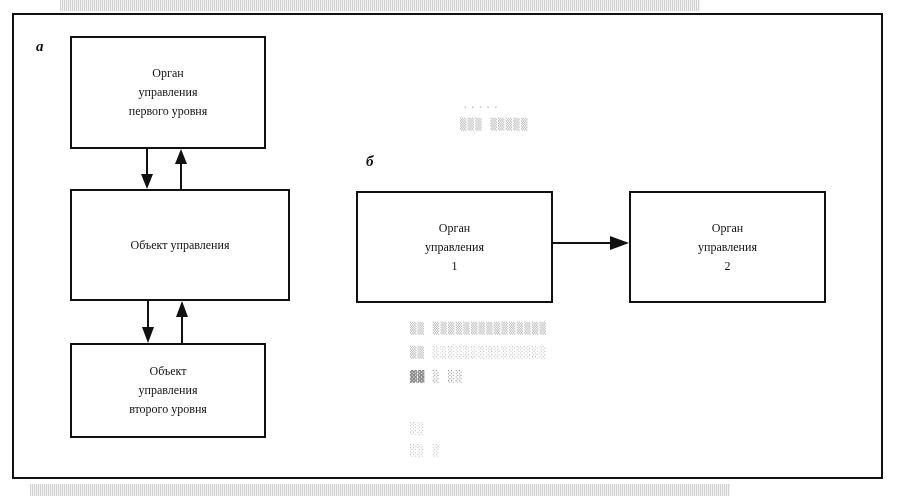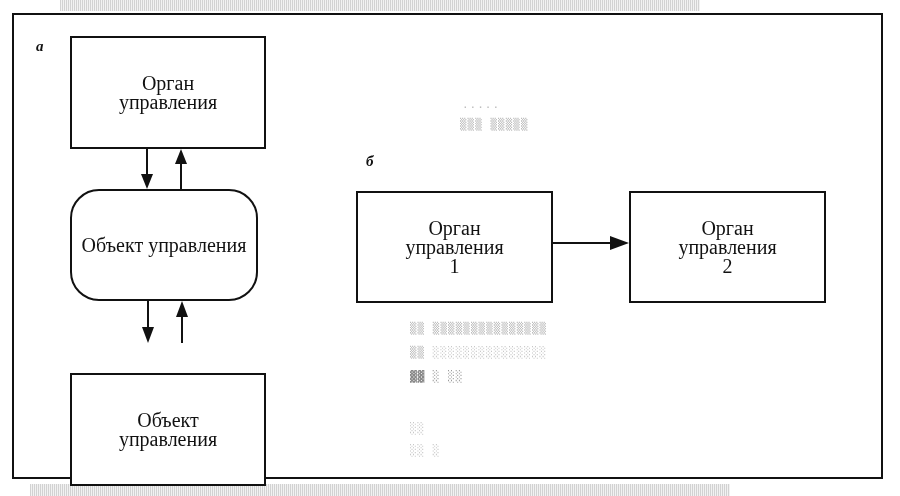--- a/index.html
+++ b/index.html
@@ -22,21 +22,21 @@
     opacity: 0.8;
   }
   .frame {
     position: absolute; left: 12px; top: 13px; width: 871px; height: 466px;
     border: 2px solid #111; box-sizing: border-box;
   }
   .box {
     position: absolute; border: 2px solid #111; box-sizing: border-box;
     background: #fff;
     display: flex; align-items: center; justify-content: center;
-    text-align: center; font-size: 20px; line-height: 19px;
+    text-align: center; font-size: 12px; line-height: 19px;
   }
   .box span { display: block; }
   .label {
     position: absolute; font-style: italic; font-weight: bold; font-size: 15px;
   }
   .ghost {
     position: absolute; color: #bdbdbd; font-size: 11px; letter-spacing: 1px;
     font-family: "DejaVu Sans Mono", monospace;
   }
   svg.arrows { position: absolute; left: 0; top: 0; }
@@ -56,33 +56,35 @@
 <div class="ghost" style="left:410px;top:370px;color:#888;">▓▓ ░ ░░</div>
 <div class="ghost" style="left:410px;top:422px;">░░</div>
 <div class="ghost" style="left:410px;top:444px;">░░   ░</div>
 
 <div class="label" style="left:36px;top:38px;">а</div>
 
 <div class="box" style="left:70px;top:36px;width:196px;height:113px;">
   <div>
     <span>Орган</span>
     <span>управления</span>
+    <span>первого уровня</span>
   </div>
 </div>
 
-<div class="box" style="left:70px;top:189px;width:188px;height:112px;border-radius:29px;">
+<div class="box" style="left:70px;top:189px;width:220px;height:112px;">
   <div>
     <span>Объект управления</span>
   </div>
 </div>
 
-<div class="box" style="left:70px;top:343px;width:196px;height:113px;margin-top:30px;">
+<div class="box" style="left:70px;top:343px;width:196px;height:95px;">
   <div>
     <span>Объект</span>
     <span>управления</span>
+    <span>второго уровня</span>
   </div>
 </div>
 
 <div class="label" style="left:366px;top:153px;">б</div>
 
 <div class="box" style="left:356px;top:191px;width:197px;height:112px;">
   <div>
     <span>Орган</span>
     <span>управления</span>
     <span>1</span>

